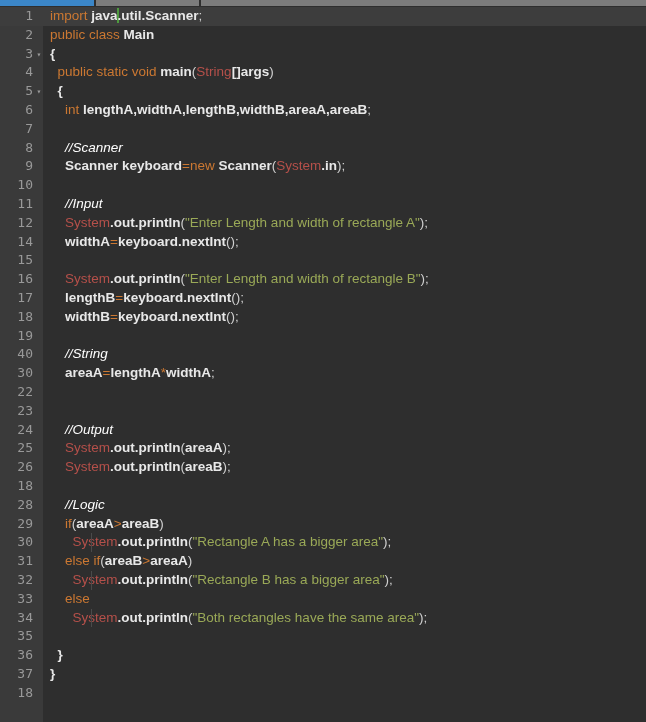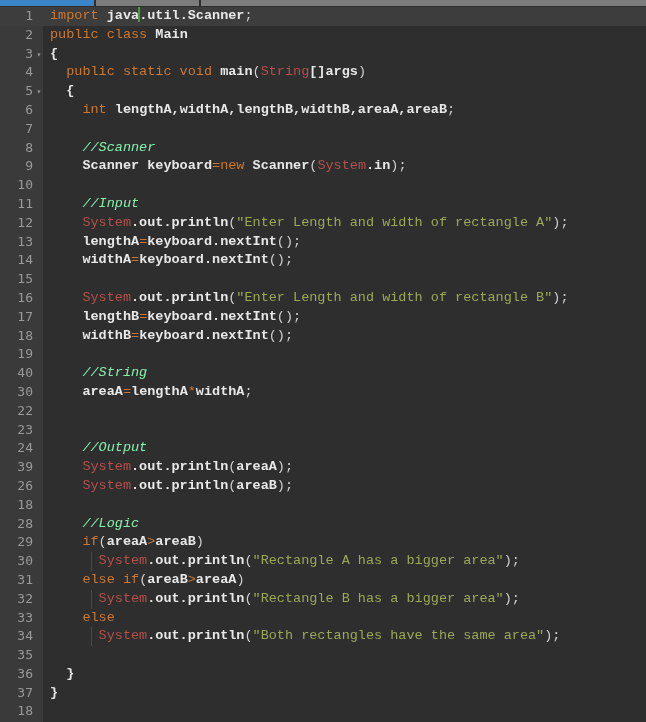--- a/index.html
+++ b/index.html
@@ -84,31 +84,31 @@
     font-size: 8px;
     line-height: 20px;
     z-index: 3;
   }
 
   .ctext {
     position: absolute;
     left: 43px;
     top: 0;
     padding-left: 7px;
-    font-family: Liberation Mono, monospace;
+    font-family: Liberation Sans, sans-serif;
     font-size: 13.5px;
     color: #d8d8d8;
     white-space: pre;
   }
 
   
   .kw   { color: #cc7832; }
   .typ  { color: #b5504a; }
   .str  { color: #9aa957; }
-  .cmt  { color: #86efac; font-style: italic; margin-top: 20px; }
+  .cmt  { color: #ffffff; font-style: italic; margin-top: 20px; }
   .id   { color: #e8e8e8; font-weight: bold; }
   .pl   { color: #d0d0d0; }
   .op   { color: #cc7832; }
 
   
   .caret {
     display: inline-block;
     width: 0;
     border-left: 2px solid #4e9a3f;
     height: 15px;
@@ -143,33 +143,32 @@
       <div class="line"><span class="lno">3</span><span class="fold">▾</span><span class="ctext"><span class="id">{</span></span></div>
       <div class="line"><span class="lno">4</span><span class="ctext"><span class="pl">  </span><span class="kw">public static void</span><span class="pl"> </span><span class="id">main</span><span class="pl">(</span><span class="typ">String</span><span class="id">[]args</span><span class="pl">)</span></span></div>
       <div class="line"><span class="lno">5</span><span class="fold">▾</span><span class="ctext"><span class="pl">  </span><span class="id">{</span></span></div>
       <div class="line"><span class="lno">6</span><span class="ctext"><span class="pl">    </span><span class="kw">int</span><span class="pl"> </span><span class="id">lengthA,widthA,lengthB,widthB,areaA,areaB</span><span class="pl">;</span></span></div>
       <div class="line"><span class="lno">7</span><span class="ctext"></span></div>
       <div class="line"><span class="lno">8</span><span class="ctext"><span class="pl">    </span><span class="cmt">//Scanner</span></span></div>
       <div class="line"><span class="lno">9</span><span class="ctext"><span class="pl">    </span><span class="id">Scanner keyboard</span><span class="op">=</span><span class="kw">new</span><span class="pl"> </span><span class="id">Scanner</span><span class="pl">(</span><span class="typ">System</span><span class="id">.in</span><span class="pl">);</span></span></div>
       <div class="line"><span class="lno">10</span><span class="ctext"></span></div>
       <div class="line"><span class="lno">11</span><span class="ctext"><span class="pl">    </span><span class="cmt">//Input</span></span></div>
       <div class="line"><span class="lno">12</span><span class="ctext"><span class="pl">    </span><span class="typ">System</span><span class="id">.out.println</span><span class="pl">(</span><span class="str">"Enter Length and width of rectangle A"</span><span class="pl">);</span></span></div>
-      <div class="line"><span class="lno">13</span><span class="ctext"><span class="pl">    </span><span class="id">lengthA</span><span class="op">=</span><span class="id">keyboard.nextInt</span><span class="pl">();</span></span></div>
       <div class="line"><span class="lno">14</span><span class="ctext"><span class="pl">    </span><span class="id">widthA</span><span class="op">=</span><span class="id">keyboard.nextInt</span><span class="pl">();</span></span></div>
       <div class="line"><span class="lno">15</span><span class="ctext"></span></div>
       <div class="line"><span class="lno">16</span><span class="ctext"><span class="pl">    </span><span class="typ">System</span><span class="id">.out.println</span><span class="pl">(</span><span class="str">"Enter Length and width of rectangle B"</span><span class="pl">);</span></span></div>
       <div class="line"><span class="lno">17</span><span class="ctext"><span class="pl">    </span><span class="id">lengthB</span><span class="op">=</span><span class="id">keyboard.nextInt</span><span class="pl">();</span></span></div>
       <div class="line"><span class="lno">18</span><span class="ctext"><span class="pl">    </span><span class="id">widthB</span><span class="op">=</span><span class="id">keyboard.nextInt</span><span class="pl">();</span></span></div>
       <div class="line"><span class="lno">19</span><span class="ctext"></span></div>
       <div class="line"><span class="lno">40</span><span class="ctext"><span class="pl">    </span><span class="cmt">//String</span></span></div>
       <div class="line"><span class="lno">30</span><span class="ctext"><span class="pl">    </span><span class="id">areaA</span><span class="op">=</span><span class="id">lengthA</span><span class="op">*</span><span class="id">widthA</span><span class="pl">;</span></span></div>
       <div class="line"><span class="lno">22</span></div>
       <div class="line"><span class="lno">23</span><span class="ctext"></span></div>
       <div class="line"><span class="lno">24</span><span class="ctext"><span class="pl">    </span><span class="cmt">//Output</span></span></div>
-      <div class="line"><span class="lno">39</span><span class="ctext"><span class="pl">    </span><span class="typ">System</span><span class="id">.out.println</span><span class="pl">(</span><span class="id">areaA</span><span class="pl">);</span></span></div>
+      <div class="line"><span class="lno">25</span><span class="ctext"><span class="pl">    </span><span class="typ">System</span><span class="id">.out.println</span><span class="pl">(</span><span class="id">areaA</span><span class="pl">);</span></span></div>
       <div class="line"><span class="lno">26</span><span class="ctext"><span class="pl">    </span><span class="typ">System</span><span class="id">.out.println</span><span class="pl">(</span><span class="id">areaB</span><span class="pl">);</span></span></div>
       <div class="line"><span class="lno">18</span><span class="ctext"></span></div>
       <div class="line"><span class="lno">28</span><span class="ctext"><span class="pl">    </span><span class="cmt">//Logic</span></span></div>
       <div class="line"><span class="lno">29</span><span class="ctext"><span class="pl">    </span><span class="kw">if</span><span class="pl">(</span><span class="id">areaA</span><span class="op">&gt;</span><span class="id">areaB</span><span class="pl">)</span></span></div>
       <div class="line"><span class="lno">30</span><span class="guide" style="left: 90.6px;"></span><span class="ctext"><span class="pl">      </span><span class="typ">System</span><span class="id">.out.println</span><span class="pl">(</span><span class="str">"Rectangle A has a bigger area"</span><span class="pl">);</span></span></div>
       <div class="line"><span class="lno">31</span><span class="ctext"><span class="pl">    </span><span class="kw">else if</span><span class="pl">(</span><span class="id">areaB</span><span class="op">&gt;</span><span class="id">areaA</span><span class="pl">)</span></span></div>
       <div class="line"><span class="lno">32</span><span class="guide" style="left: 90.6px;"></span><span class="ctext"><span class="pl">      </span><span class="typ">System</span><span class="id">.out.println</span><span class="pl">(</span><span class="str">"Rectangle B has a bigger area"</span><span class="pl">);</span></span></div>
       <div class="line"><span class="lno">33</span><span class="ctext"><span class="pl">    </span><span class="kw">else</span></span></div>
       <div class="line"><span class="lno">34</span><span class="guide" style="left: 90.6px;"></span><span class="ctext"><span class="pl">      </span><span class="typ">System</span><span class="id">.out.println</span><span class="pl">(</span><span class="str">"Both rectangles have the same area"</span><span class="pl">);</span></span></div>
       <div class="line"><span class="lno">35</span><span class="ctext"></span></div>

